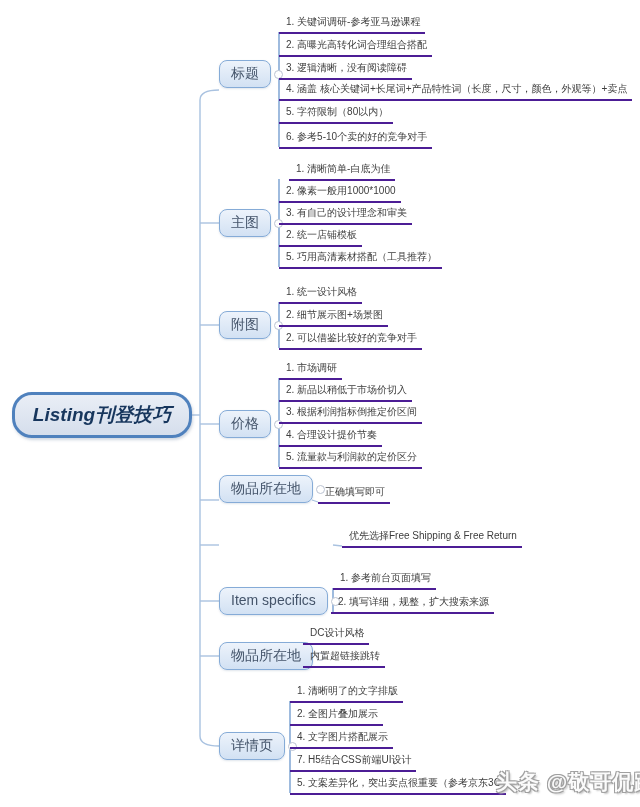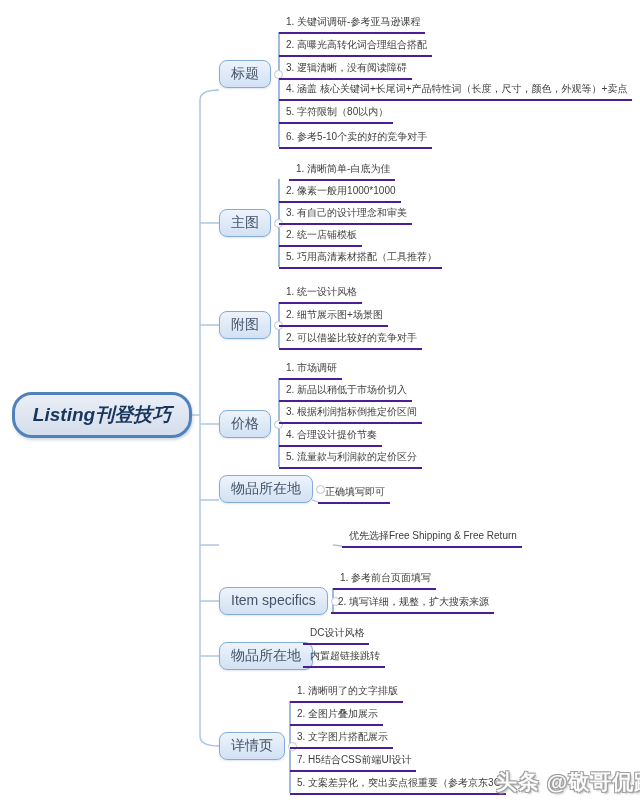--- a/index.html
+++ b/index.html
@@ -155,21 +155,21 @@
   <div class="leaf" style="left:342px;top:529px"><span>优先选择Free Shipping &amp; Free Return</span></div>
 
   <div class="leaf" style="left:333px;top:571px"><span>1. 参考前台页面填写</span></div>
   <div class="leaf" style="left:331px;top:595px"><span>2. 填写详细，规整，扩大搜索来源</span></div>
 
   <div class="leaf" style="left:303px;top:626px"><span>DC设计风格</span></div>
   <div class="leaf" style="left:303px;top:649px"><span>内置超链接跳转</span></div>
 
   <div class="leaf" style="left:290px;top:684px"><span>1. 清晰明了的文字排版</span></div>
   <div class="leaf" style="left:290px;top:707px"><span>2. 全图片叠加展示</span></div>
-  <div class="leaf" style="left:290px;top:730px"><span>3. 文字图片搭配展示</span></div>
+  <div class="leaf" style="left:290px;top:730px"><span>4. 文字图片搭配展示</span></div>
   <div class="leaf" style="left:290px;top:753px"><span>7. H5结合CSS前端UI设计</span></div>
   <div class="leaf" style="left:290px;top:776px"><span>5. 文案差异化，突出卖点很重要（参考京东3C</span></div>
 
   <div class="watermark">
     <span>头条</span>
     <span>@敬哥侃跨境</span>
   </div>
 
 </div>
 

